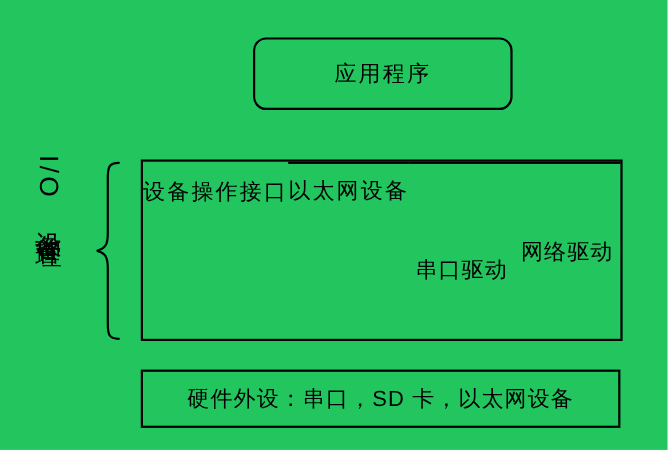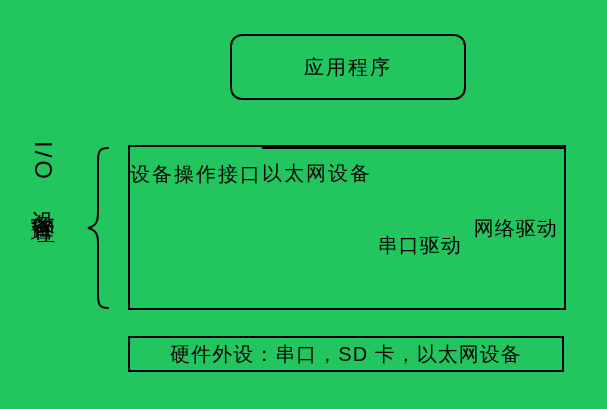--- a/index.html
+++ b/index.html
@@ -84,21 +84,21 @@
     letter-spacing: 1px;
   }
   .cell-1 { flex: 143; margin-top: 34px; }
   .cell-2 { flex: 150; border-left: 2px solid #000000; border-right: 2px solid #000000; box-sizing: border-box; }
   .cell-3 { flex: 145; }
   .hw-box {
     position: absolute;
     left: 128px;
     top: 336px;
     width: 436px;
-    height: 36px;
+    height: 53px;
     border: 2px solid #000000;
     box-sizing: border-box;
     display: flex;
     align-items: center;
     justify-content: center;
     font-size: 20px;
     letter-spacing: 1px;
   }
 </style>
 </head>

